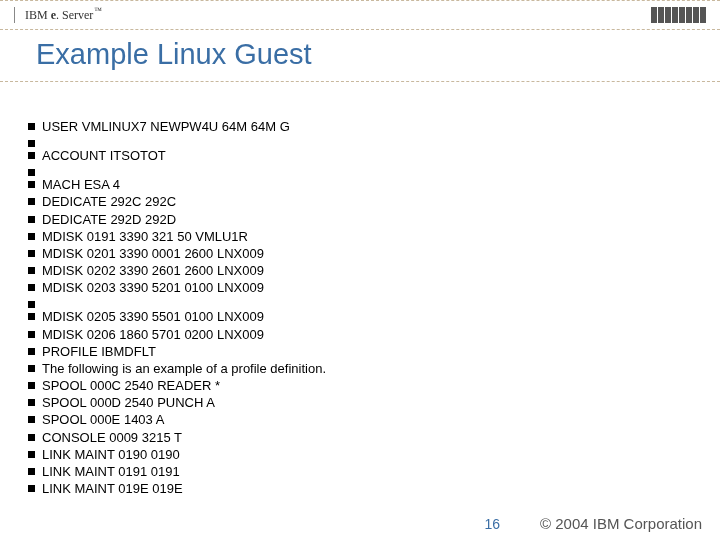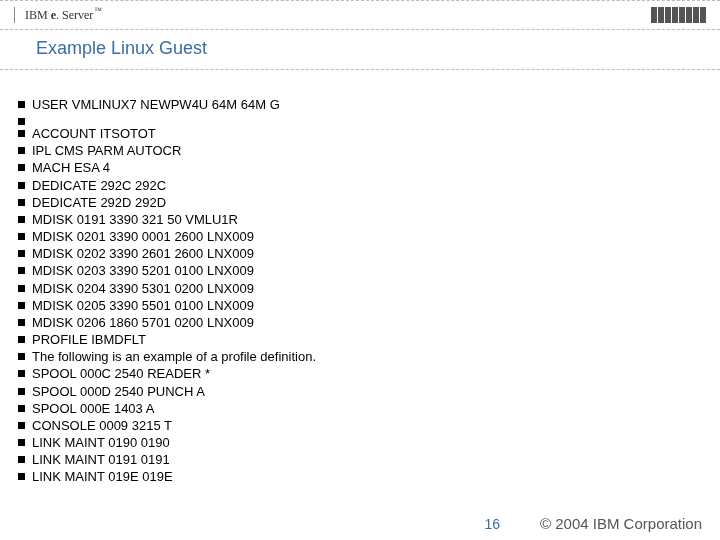--- a/index.html
+++ b/index.html
@@ -39,28 +39,28 @@
   .hdr .logo .bar{
     width:6px;height:16px;
     background:#555;
   }
   
   .title-wrap{
     border-bottom:1px dashed #c8b89e;
     padding:8px 0 10px 36px;
   }
   .title{
-    font-size:18px;color:#3a6ea5;font-weight:400;
+    font-size:29px;color:#3a6ea5;font-weight:400;
   }
   
   .body{
     padding:18px 10px 0 10px;
   }
   ul.lines{
-    margin:8px;padding:0;list-style:none;
+    margin:18px;padding:0;list-style:none;
   }
   ul.lines li{
     display:flex;align-items:flex-start;
     line-height:1.32;
     font-size:13px;
   }
   ul.lines li .sq{
     width:7px;height:7px;background:#000;
     flex:0 0 7px;margin:5px 7px 0 0;
   }
@@ -109,21 +109,20 @@
       </li>
       <li>
         <span class="sq"></span>
       </li>
       <li>
         <span class="sq"></span>
         <span>ACCOUNT ITSOTOT</span>
       </li>
       <li>
         <span class="sq"></span>
-        <span>IPL CMS PARM AUTOCR</span>
       </li>
       <li>
         <span class="sq"></span>
         <span>MACH ESA 4</span>
       </li>
       <li>
         <span class="sq"></span>
         <span>DEDICATE 292C 292C</span>
       </li>
       <li>
@@ -141,21 +140,20 @@
       <li>
         <span class="sq"></span>
         <span>MDISK 0202 3390 2601 2600 LNX009</span>
       </li>
       <li>
         <span class="sq"></span>
         <span>MDISK 0203 3390 5201 0100 LNX009</span>
       </li>
       <li>
         <span class="sq"></span>
-        <span>MDISK 0204 3390 5301 0200 LNX009</span>
       </li>
       <li>
         <span class="sq"></span>
         <span>MDISK 0205 3390 5501 0100 LNX009</span>
       </li>
       <li>
         <span class="sq"></span>
         <span>MDISK 0206 1860 5701 0200 LNX009</span>
       </li>
       <li>

